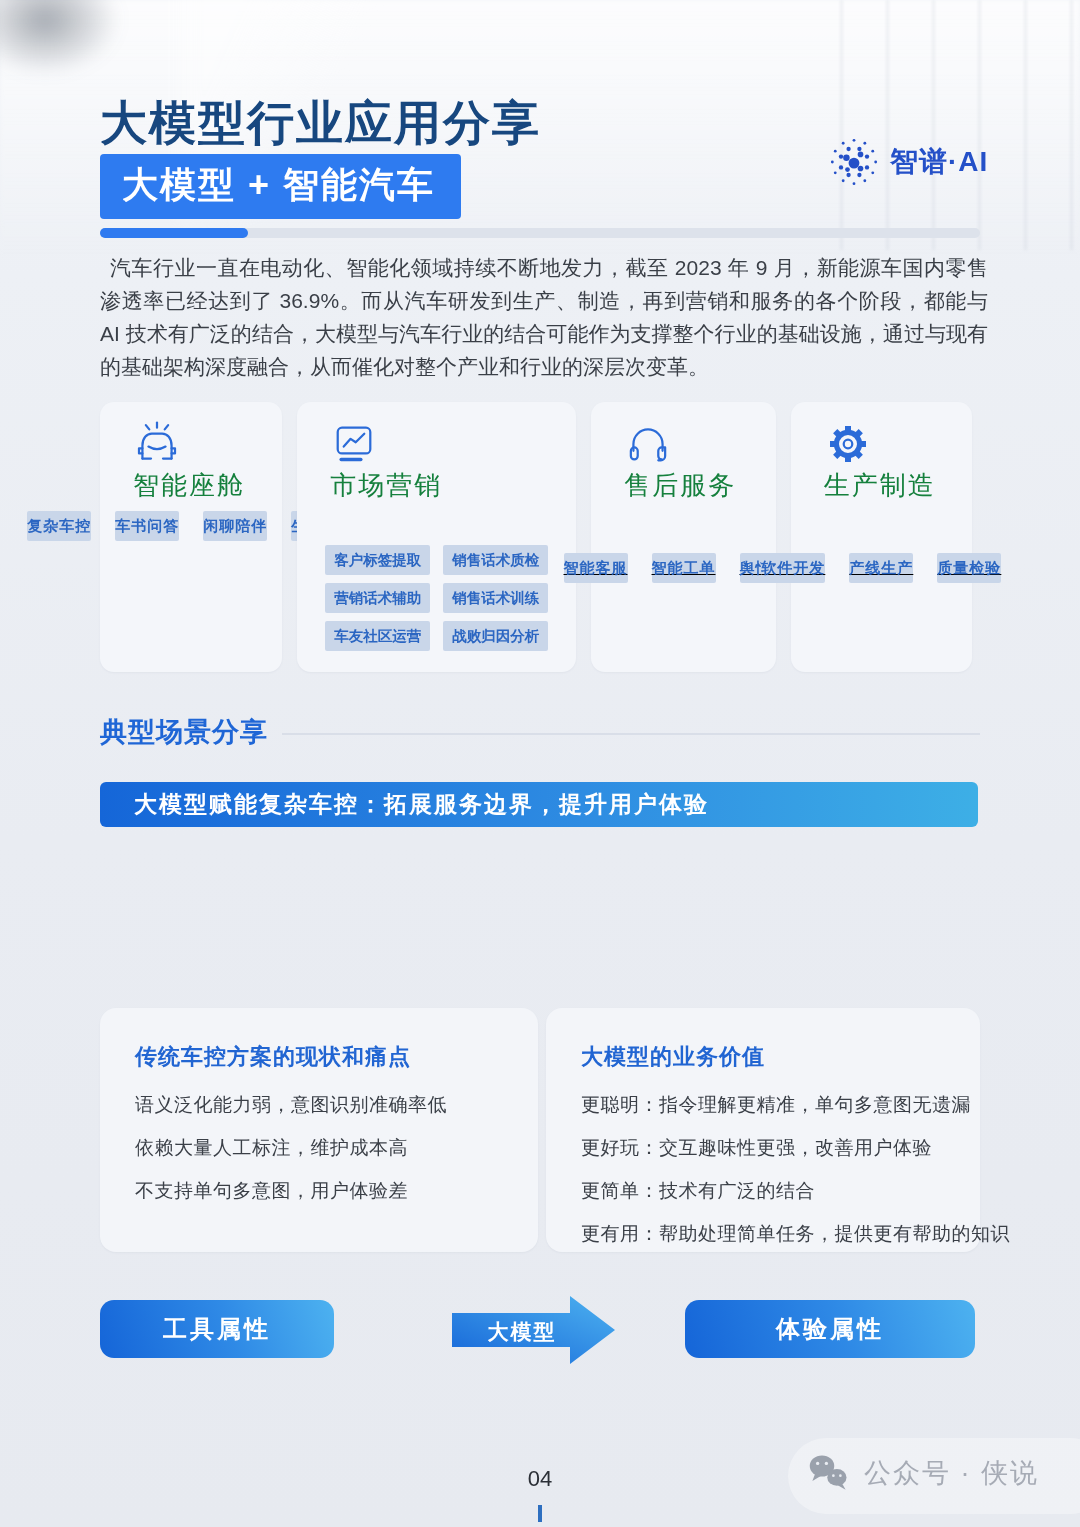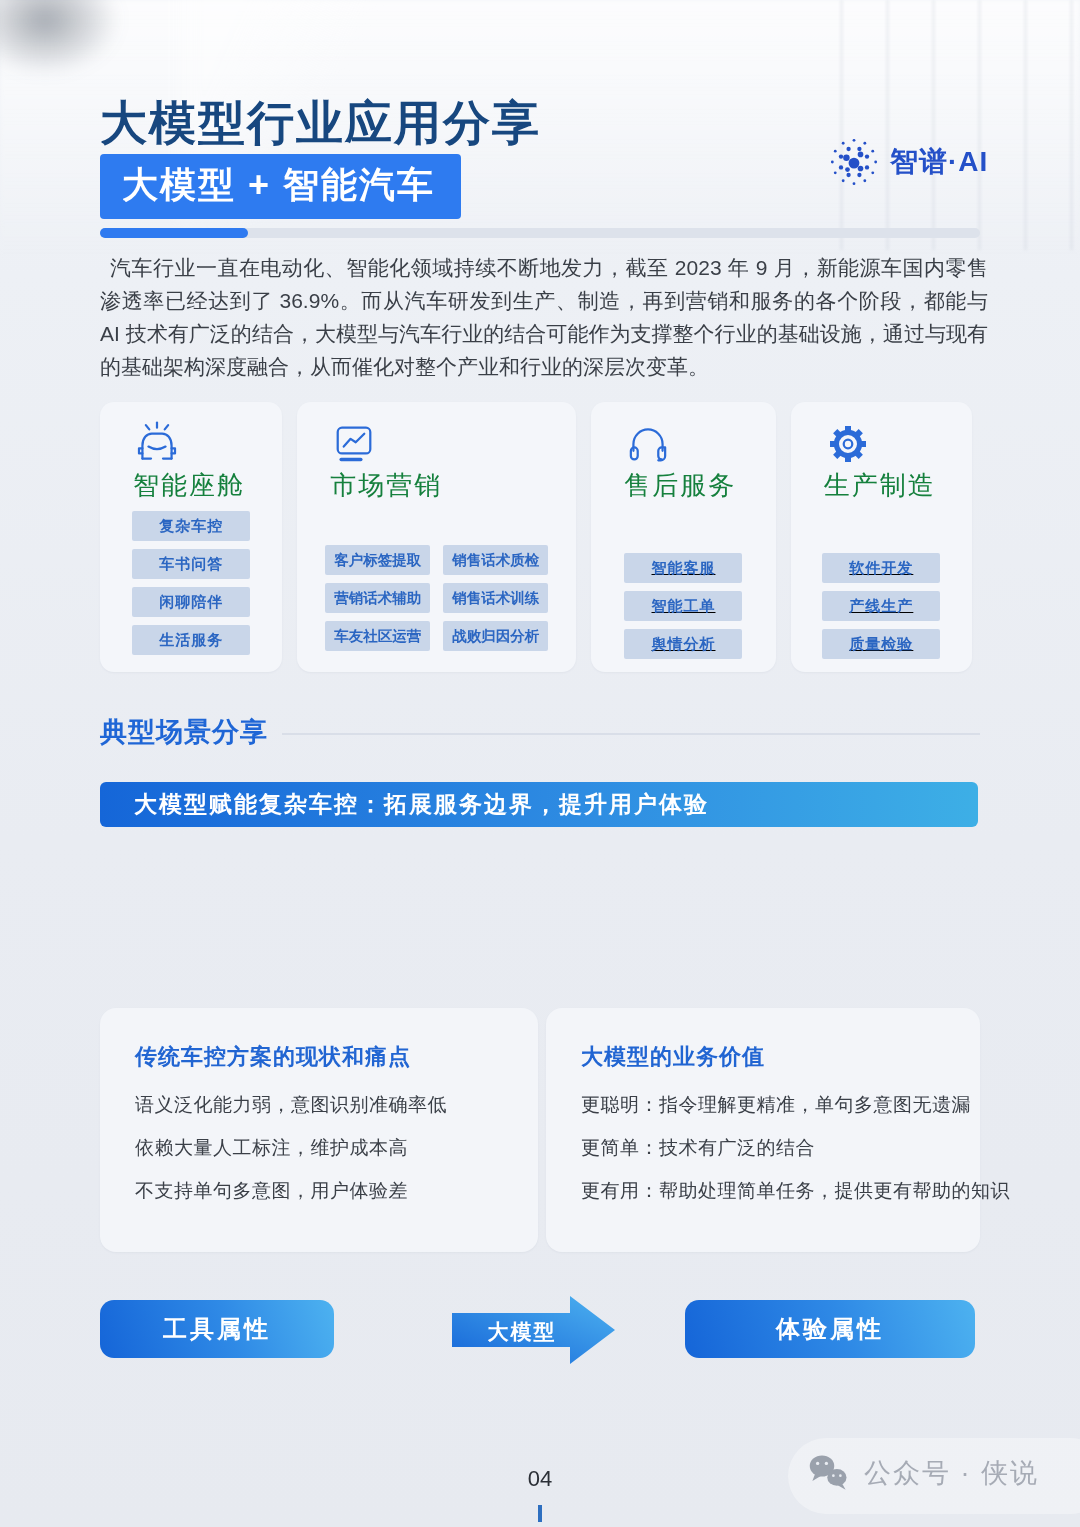--- a/index.html
+++ b/index.html
@@ -45,22 +45,22 @@
 
   
   .cards-row{ position:absolute; left:100px; top:402px; width:872px; height:270px;
     display:flex; gap:15px; }
   .ov-card{ background:#f4f6fa; border-radius:14px; height:270px; position:relative;
     box-shadow:0 1px 2px rgba(120,130,150,.08); }
   .ov-c1{ width:183px; } .ov-c2{ width:280px; } .ov-c3{ width:185px; } .ov-c4{ width:182px; }
   .ov-icon{ position:absolute; left:33px; top:18px; width:48px; height:48px; }
   .ov-title{ position:absolute; left:33px; top:66px; font-size:26px; font-weight:400;
     color:#15803d; letter-spacing:2px; }
-  .chips{ position:absolute; left:0; right:0; display:flex; flex-direction:column;
-    align-items:center; gap:8px;justify-content:center; }
+  .chips{ position:absolute; left:0; right:0; display:flex; flex-direction:row;
+    align-items:center; gap:24px;justify-content:center; }
   .chips-c1{ top:109px; } .chips-c34{ top:151px;text-decoration:underline; }
   .chip{ background:#c9d6e9; color:#2b66c2; font-size:15px; font-weight:700;
     width:118px; height:30px; line-height:30px; text-align:center; border-radius:2px;
     letter-spacing:1px; white-space:nowrap; }
   .chips-grid{ position:absolute; left:28px; top:143px; display:grid;
     grid-template-columns:105px 105px; gap:8px 13px; }
   .chips-grid .chip{ width:105px; font-size:14.5px; letter-spacing:0; }
 
   
   .sec-hdr{ position:absolute; left:100px; top:714px; width:880px; display:flex;
@@ -255,20 +255,21 @@
   <div class="cmp-row">
     <div class="cmp-card cmp-left">
       <div class="cmp-title">传统车控方案的现状和痛点</div>
       <div class="cmp-item">语义泛化能力弱，意图识别准确率低</div>
       <div class="cmp-item">依赖大量人工标注，维护成本高</div>
       <div class="cmp-item">不支持单句多意图，用户体验差</div>
     </div>
     <div class="cmp-card cmp-right">
       <div class="cmp-title">大模型的业务价值</div>
       <div class="cmp-item">更聪明：指令理解更精准，单句多意图无遗漏</div>
+      <div class="cmp-item">更好玩：交互趣味性更强，改善用户体验</div>
       <div class="cmp-item">更简单：技术有广泛的结合</div>
       <div class="cmp-item">更有用：帮助处理简单任务，提供更有帮助的知识</div>
     </div>
   </div>
 
   <div class="flow">
     <div class="flow-pill flow-left">工具属性</div>
     <svg class="flow-arrow" viewBox="0 0 163 72">
       <defs>
         <linearGradient id="ag" x1="0" y1="1" x2="1" y2="0">

